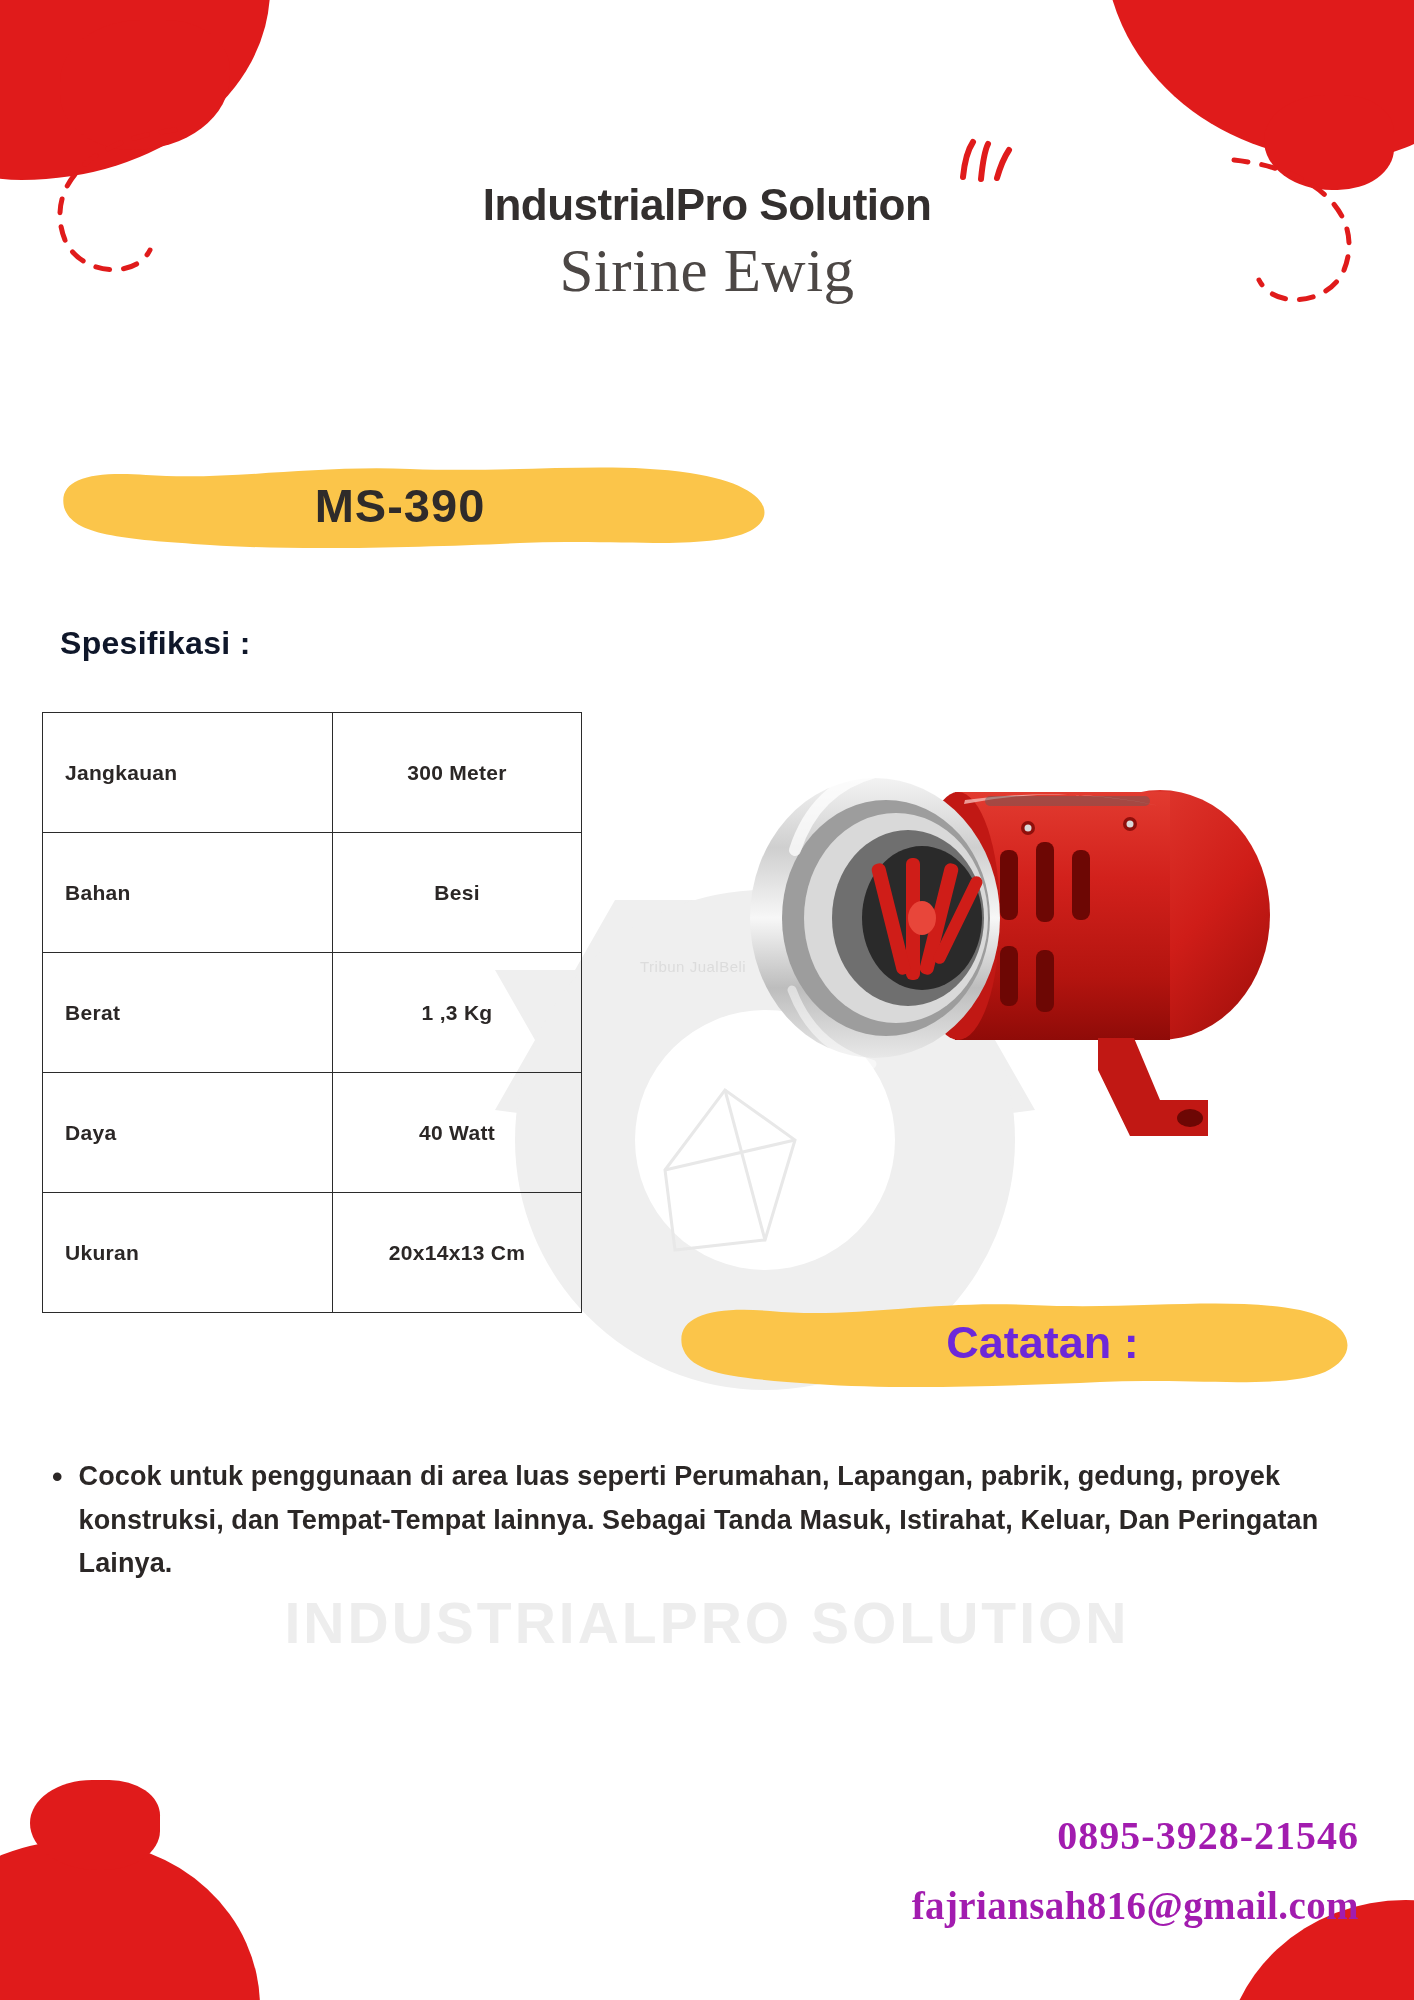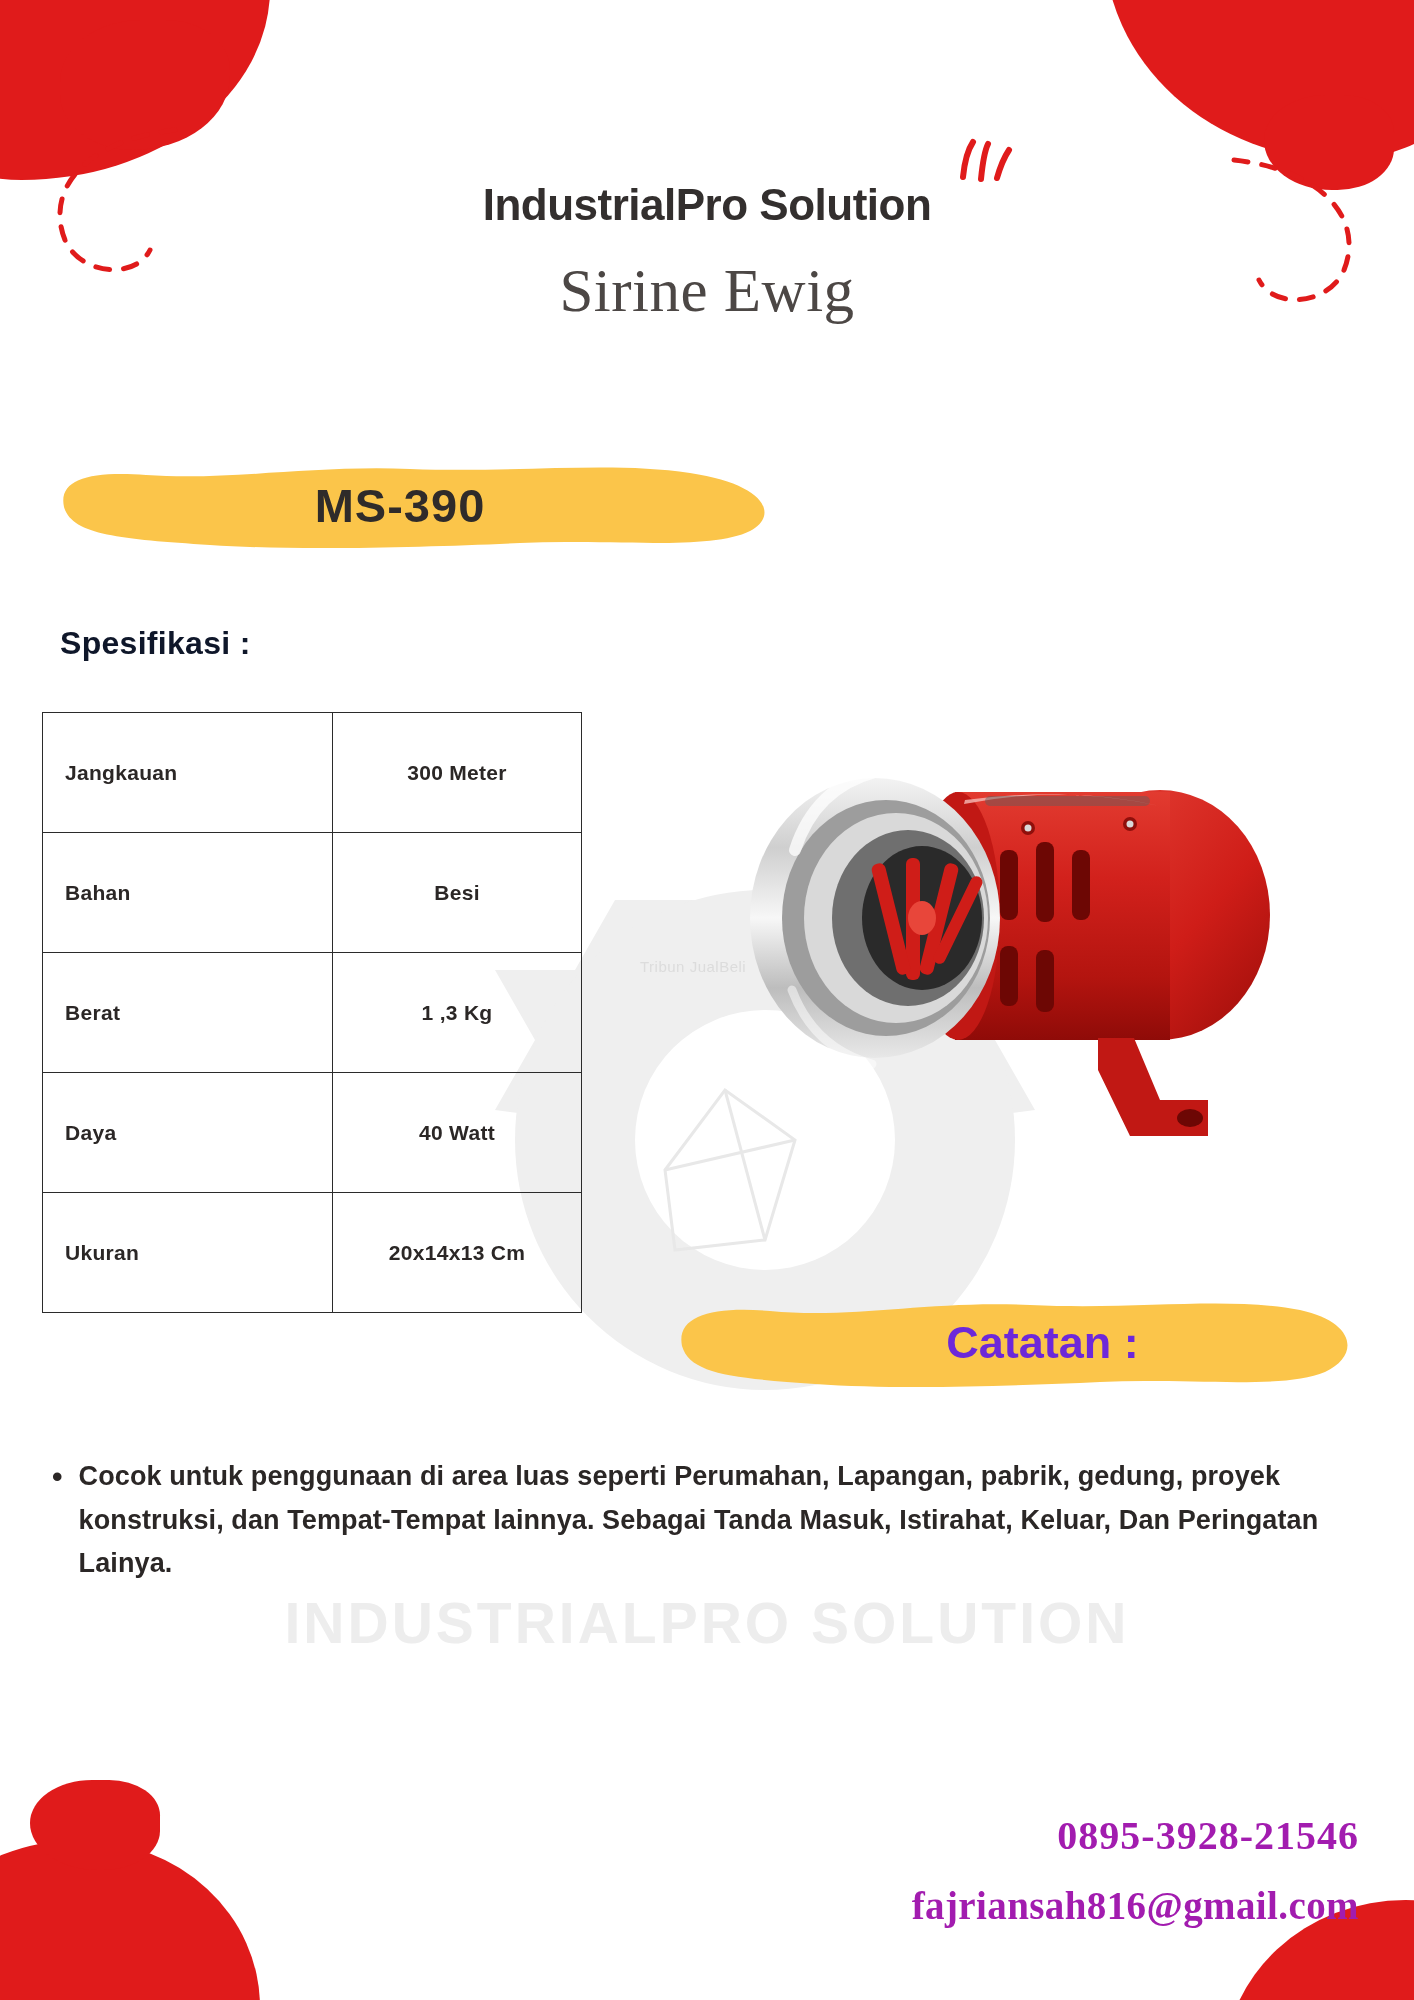--- a/index.html
+++ b/index.html
@@ -114,21 +114,21 @@
     color: #332f2e;
     letter-spacing: -0.5px;
   }
   .brand-sparkle {
     position: absolute;
     top: -48px;
     left: 50%;
     margin-left: 242px;
   }
   .product-title {
-    margin-top: 26px;
+    margin-top: 6px;
     font-family: "Liberation Serif", serif;
     font-size: 61px;
     color: #4c4745;
     letter-spacing: 0.5px;
   }
 
   
   .badge-wrap {
     position: absolute;
     z-index: 5;

